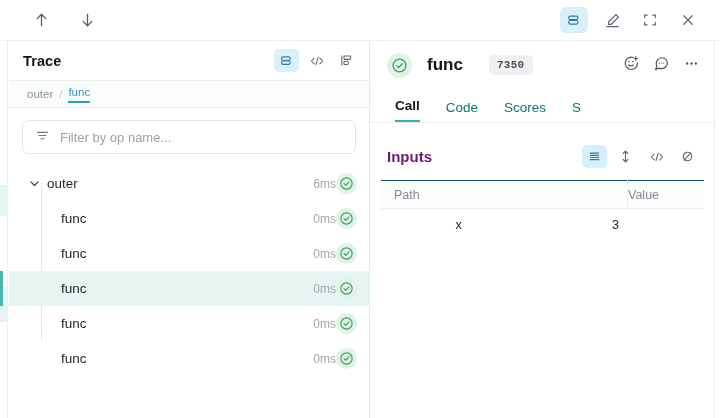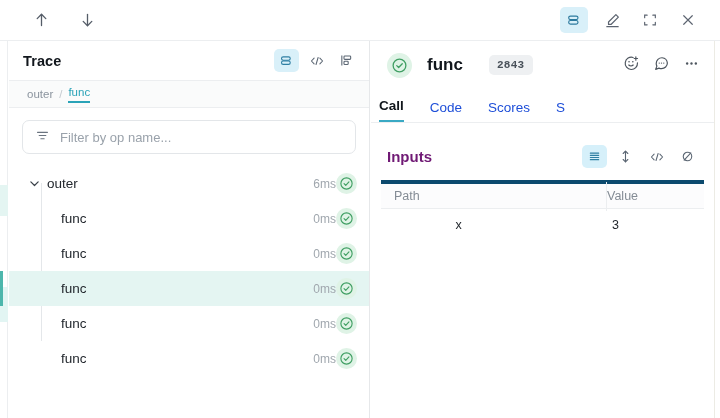--- a/index.html
+++ b/index.html
@@ -101,34 +101,34 @@
     display: flex; align-items: center; justify-content: center; flex: none;
   }
   .call-name { font-size: 17px; font-weight: 700; color: #11161c; margin-left: 15px; }
   .id-pill {
     margin-left: 26px; background: #eef0f2; color: #4a525b;
     font-family: "Liberation Mono", monospace; font-size: 11px; font-weight: 700;
     padding: 4px 8px; border-radius: 5px; letter-spacing: .3px;
   }
   .head-actions { margin-left: auto; display: flex; align-items: center; gap: 13px; color: #4d555e; }
 
-  .tabs { height: 34px; display: flex; align-items: flex-end; gap: 26px; padding-left: 8px; border-bottom: 1px solid #eceef0; }
-  .tab { font-size: 13.5px; color: #1d4ed8; padding-bottom: 7px; }
+  .tabs { height: 34px; display: flex; align-items: flex-end; gap: 26px; padding-left: 24px; border-bottom: 1px solid #eceef0; }
+  .tab { font-size: 13.5px; color: #0f766e; padding-bottom: 7px; }
   .tab.active { color: #11161c; font-weight: 700; border-bottom: 2px solid #3aa9c4; }
 
   .section-head { display: flex; align-items: center; padding: 22px 14px 0 16px; }
   .section-title { font-size: 15px; font-weight: 700; color: #701a75; }
   .section-icons { margin-left: auto; display: flex; align-items: center; gap: 6px; color: #5b6673; }
   .si { width: 25px; height: 23px; border-radius: 5px; display: flex; align-items: center; justify-content: center; }
   .si.active { background: #d6f0fa; color: #2f7fa3; }
 
   .kv-table { margin: 12px 10px 0 10px; }
   .kv-head {
     display: flex; height: 29px; align-items: center;
-    border-top: 4px solid #0c4a6e; border-bottom: 1px solid #eceef0; background: #fcfcfd;
+    border-top: 1px solid #0c4a6e; border-bottom: 1px solid #eceef0; background: #fcfcfd; gap: 21px;
   }
   .kv-head .col-path { width: 225px; padding-left: 13px; font-size: 12.5px; color: #848c95; }
   .kv-head .col-value { flex: 1; padding-left: 0; font-size: 12.5px; color: #848c95; border-left: 1px solid #eceef0; height: 29px; display: flex; align-items: center; }
   .kv-row { display: flex; height: 32px; align-items: center; }
   .kv-row .cell-path { width: 225px; text-align: center; padding-right: 70px; font-size: 12.5px; color: #23282e; }
   .kv-row .cell-value { flex: 1; font-size: 12.5px; color: #23282e; padding-left: 6px; }
 
   .output-block { padding: 14px 16px 0 16px; }
   .output-title { font-size: 15px; font-weight: 700; color: #11161c; }
   .output-val { margin-top: 14px; font-size: 13.5px; color: #23282e; }
@@ -324,21 +324,21 @@
   <div class="detail">
 
     <div class="detail-head">
       <span class="call-badge">
         <svg width="17" height="17" viewBox="0 0 16 16" fill="none" stroke="#3f9e62" stroke-width="1.2">
             <circle cx="8" cy="8" r="6"></circle>
             <path d="M5.4 8.1 7.2 9.9 10.6 6.3" stroke-linecap="round" stroke-linejoin="round"></path>
           </svg>
       </span>
       <span class="call-name">func</span>
-      <span class="id-pill">2843</span>
+      <span class="id-pill">7350</span>
       <span class="head-actions">
         <span>
           <svg width="17" height="17" viewBox="0 0 18 18" fill="none" stroke="currentColor" stroke-width="1.25" stroke-linecap="round">
               <path d="M15.3 8.3a6.5 6.5 0 1 1-4.6-5.7"></path>
               <circle cx="6.4" cy="7.2" r=".85" fill="currentColor" stroke="none"></circle>
               <circle cx="10.4" cy="7.2" r=".85" fill="currentColor" stroke="none"></circle>
               <path d="M6.1 10.6a3.2 3.2 0 0 0 4.7 0"></path>
               <path d="M13.6 1.9v3.6M15.4 3.7h-3.6"></path>
             </svg>
         </span>

